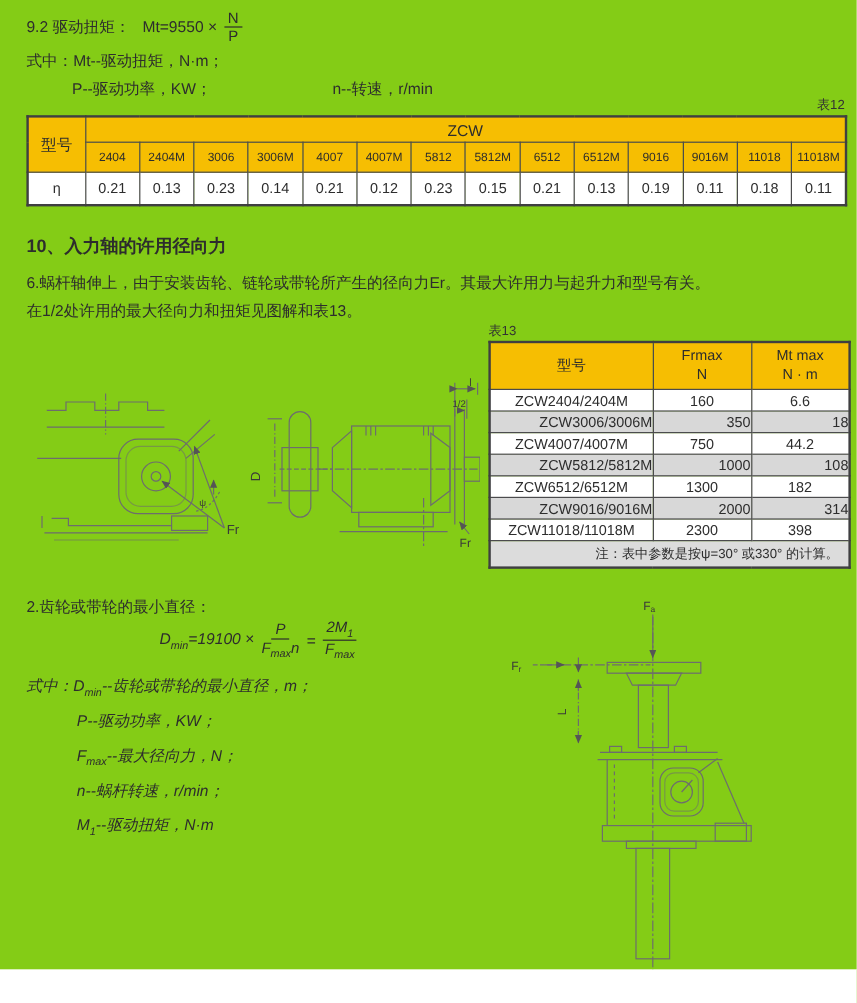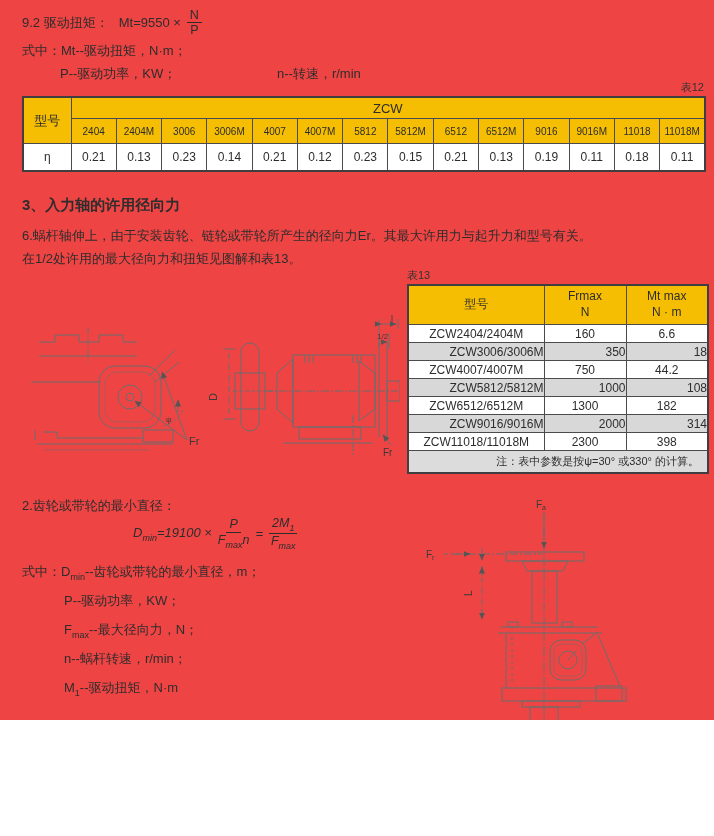--- a/index.html
+++ b/index.html
@@ -1,17 +1,17 @@
 <!DOCTYPE html>
 <html style="--yellow: #F6BE02; --gray: #D8D8D8; --bline: #4B4B4D;"><head>
 <meta charset="utf-8">
 <style>
   :root{ --yellow:#F6BE02; --gray:#D8D8D8; --bline:#4B4B4D; }
   html,body{margin:0;padding:0;background:#fff;}
-  .page{position:relative;width:714px;height:720px;background:#ef4444;overflow:hidden;
+  .page{position:relative;width:714px;height:808px;background:#84cc16;overflow:hidden;
         font-family:"Liberation Sans","DejaVu Sans",sans-serif;color:#2d2d2d;font-size:13px;}
 
   
   .f1{position:absolute;left:22px;top:8px;display:flex;align-items:center;}
   .f1 .gap{margin-left:10px;}
   .frac{display:inline-flex;flex-direction:column;align-items:center;font-size:12.5px;line-height:1.15;margin-left:6px;}
   .frac .num{border-bottom:1px solid #2d2d2d;padding:0 3px;}
   .w1{position:absolute;left:22px;top:42px;}
   .w2row{position:absolute;left:60px;top:65px;width:480px;}
   .w2row .ntab{position:absolute;left:217px;top:0;}
@@ -43,21 +43,21 @@
   
   .diag{position:absolute;}
   .dg{stroke:#6d6d6d;fill:none;stroke-width:1;}
   .dtext{fill:#3a3a3a;stroke:none;font-family:"Liberation Sans","DejaVu Sans",sans-serif;}
 
   
   .h2s{position:absolute;left:22px;top:497px;}
   .f2{position:absolute;left:133px;top:516px;display:flex;align-items:center;font-style:italic;}
   sub{font-size:9px;}
   .wl{position:absolute;left:22px;top:560px;line-height:23.5px;}
-  .wl .where-line{padding-left:42px;}
+  .wl .where-line{padding-left:42px;font-style:italic;}
   .wl .where-line.first{padding-left:0;}
 </style>
 </head>
 <body>
 
 <div class="page">
 
   <div class="f1">
     <span>9.2 驱动扭矩：</span>
     <span class="gap">Mt=9550 ×</span>
@@ -125,21 +125,21 @@
           <td>0.21</td>
           <td>0.13</td>
           <td>0.19</td>
           <td>0.11</td>
           <td>0.18</td>
           <td>0.11</td>
         </tr>
     </tbody>
   </table>
 
-  <div class="h10">3、入力轴的许用径向力</div>
+  <div class="h10">10、入力轴的许用径向力</div>
   <div class="p1">6.蜗杆轴伸上，由于安装齿轮、链轮或带轮所产生的径向力Er。其最大许用力与起升力和型号有关。</div>
   <div class="p2">在1/2处许用的最大径向力和扭矩见图解和表13。</div>
 
   <div class="cap" style="left:407px;top:268px;">表13</div>
   <table class="t13">
     <colgroup>
         <col style="width:136px">
         <col style="width:82px">
         <col style="width:82px">
       </colgroup>

